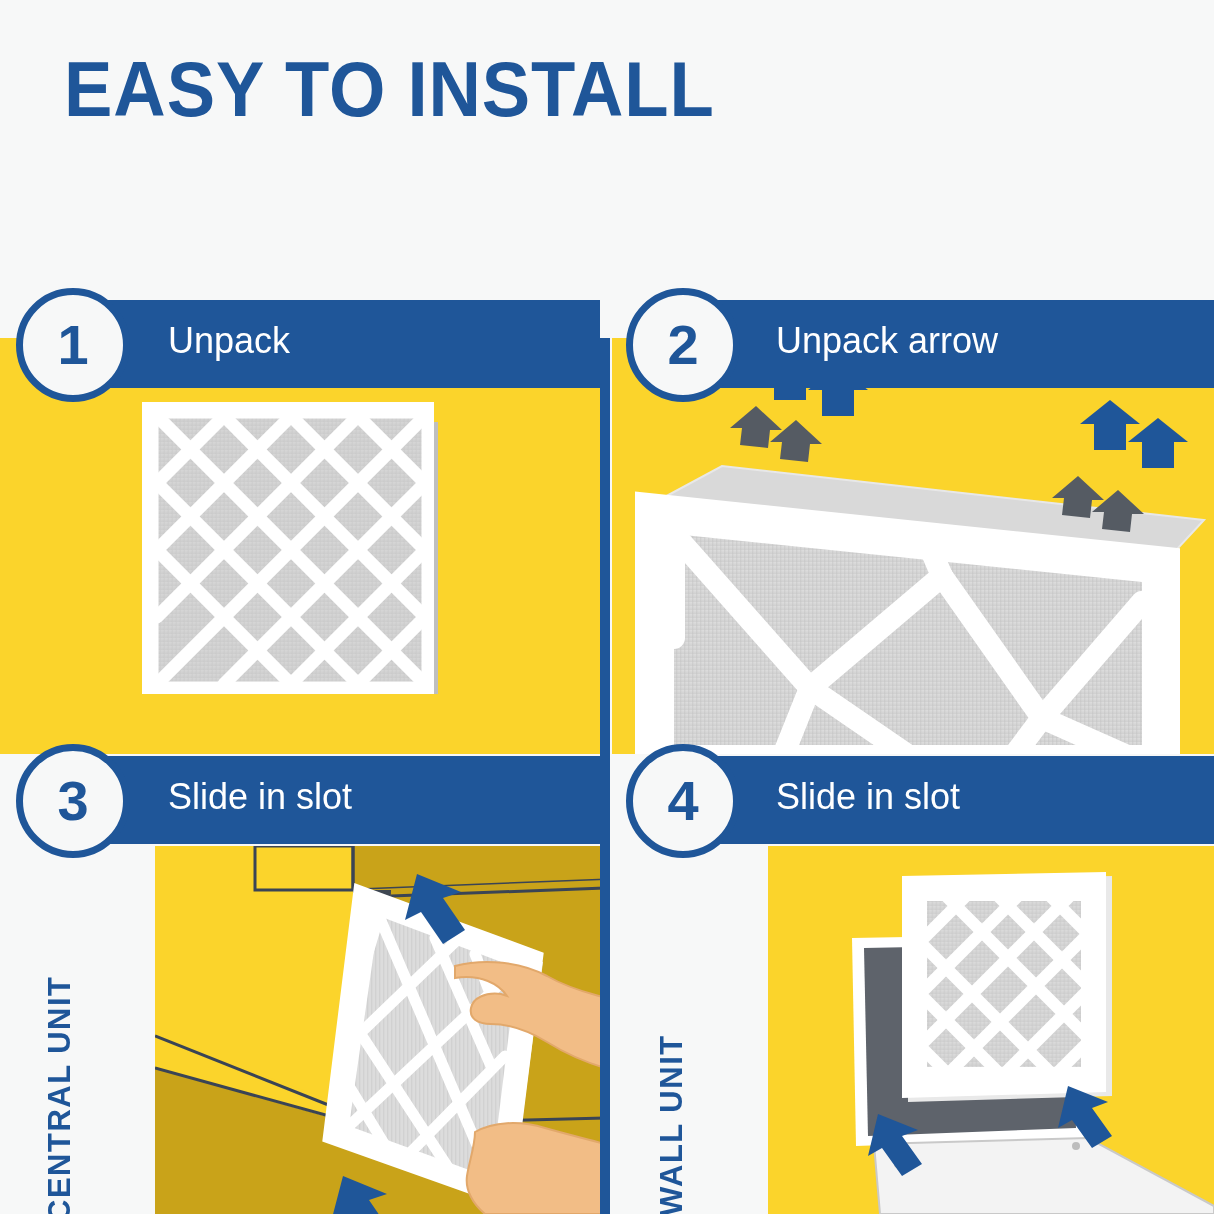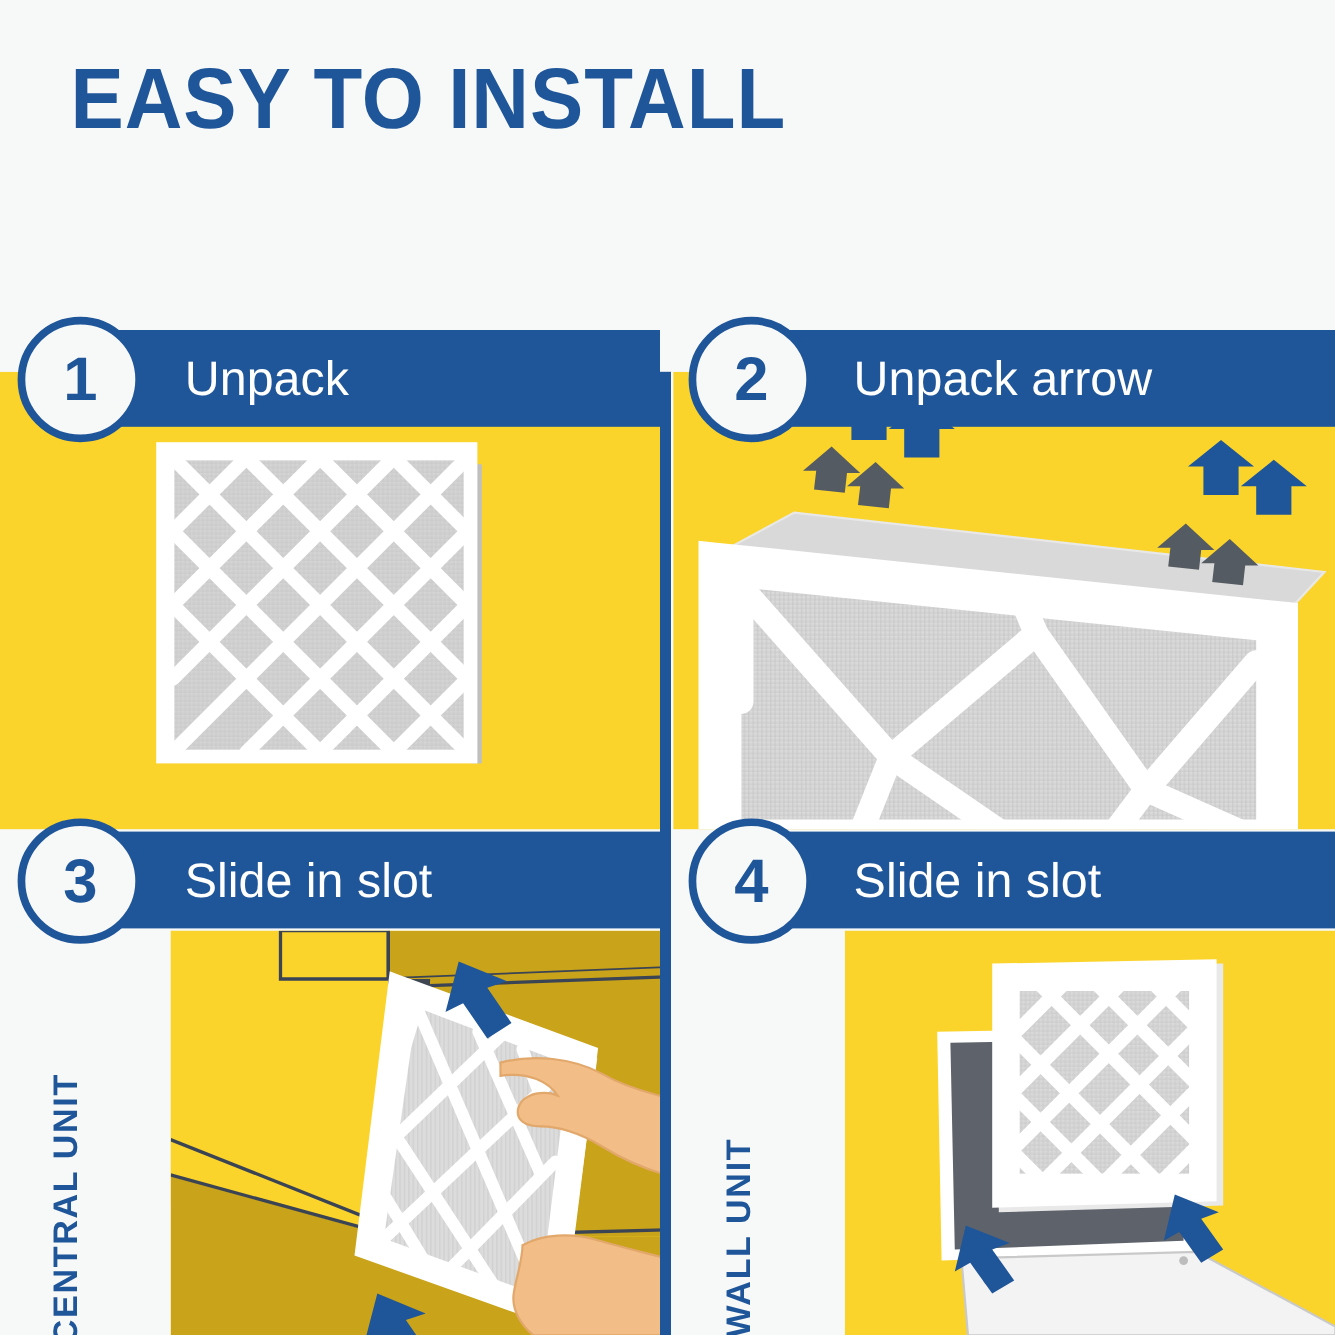--- a/index.html
+++ b/index.html
@@ -20,21 +20,21 @@
     white-space:nowrap;
   }
 
   
   .panel{ position:absolute; overflow:hidden; }
   .panel-body{ position:absolute; left:0; top:0; width:100%; height:100%;
                background:#FBD42B; overflow:hidden; }
 
   .hdr{ position:absolute; background:#1F5699; }
   .hdr-label{
-    position:absolute; color:#FFFFFF; font-size:44px; font-weight:400;
+    position:absolute; color:#FFFFFF; font-size:36px; font-weight:400;
     white-space:nowrap; letter-spacing:0px;
   }
   .badge{
     position:absolute; border-radius:50%;
     background:#F7F8F8; border:7px solid #1F5699;
     display:flex; align-items:center; justify-content:center;
     color:#1F5699; font-size:56px; font-weight:700; line-height:1;
     z-index:40;
   }
   .vlabel{

